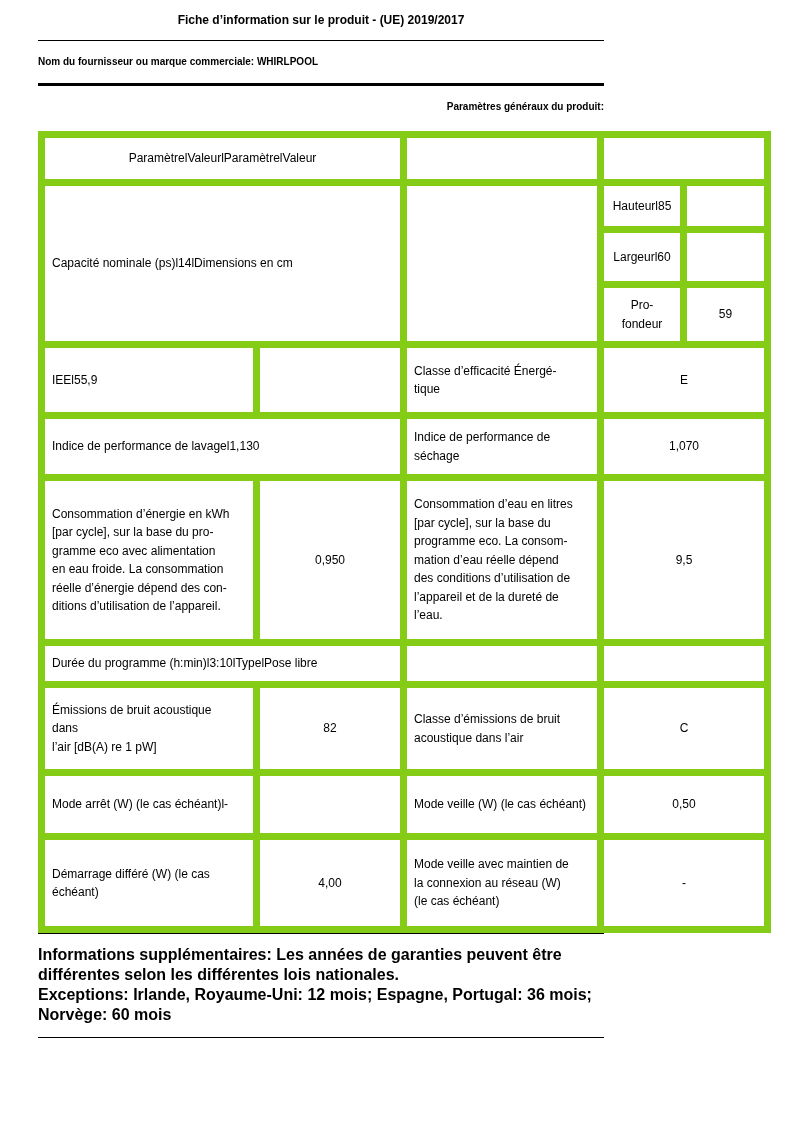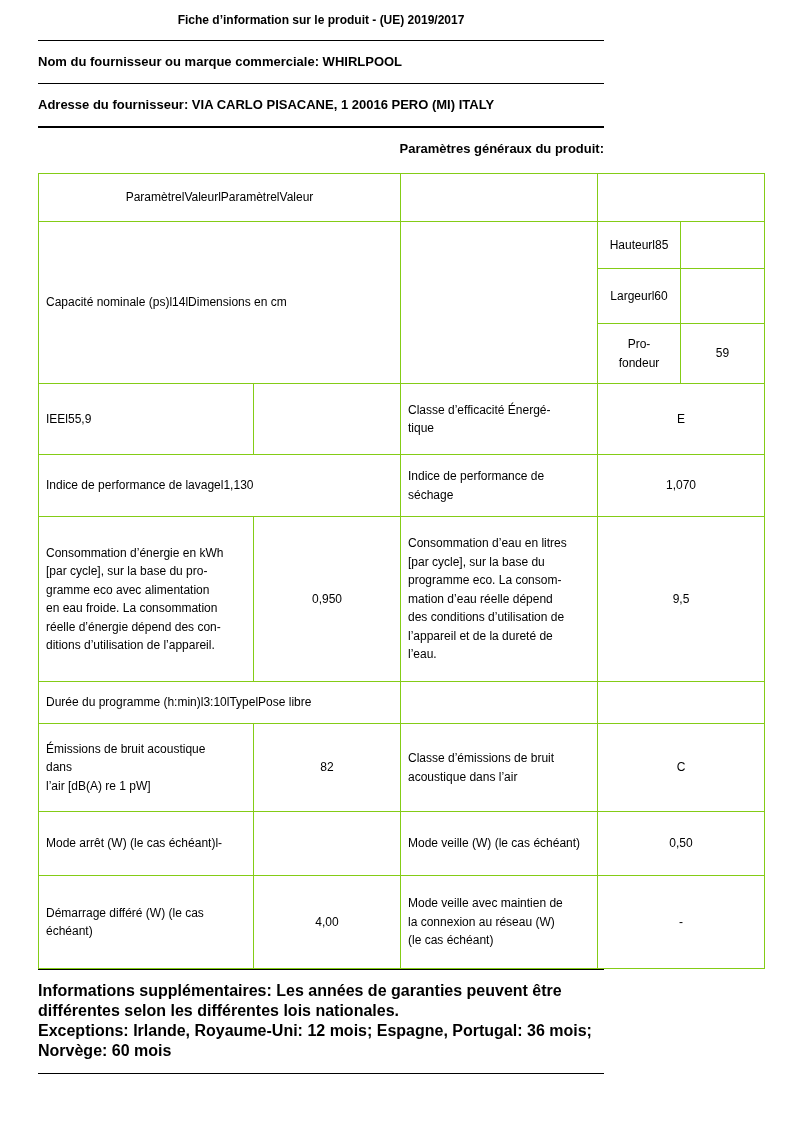--- a/index.html
+++ b/index.html
@@ -17,34 +17,34 @@
     }
     .title {
       font-size: 12px;
       line-height: 15px;
       font-weight: 700;
       text-align: center;
       padding: 13px 0 12px;
     }
     .rule { border-top: 1px solid #000; height: 0; }
     .hline {
-      font-size: 13px;
+      font-size: 10px;
       line-height: 16px;
       font-weight: 700;
       padding: 13px 0;
     }
     .hline--params { padding-bottom: 16px; text-align: right; }
 
     .ptable {
       border-collapse: collapse;
       table-layout: fixed;
       width: 726px;
     }
     .ptable td {
-      border: 1px solid #84cc16;
+      border: 7px solid #84cc16;
       font-size: 12px;
       line-height: 18.5px;
       vertical-align: middle;
       padding: 5px 7px;
       overflow: hidden;
     }
     .ptable td.c { text-align: center; padding-left: 2px; padding-right: 2px; }
     .pre { white-space: pre-line; }
 
     .rh48 { height: 48px; }  .rh47 { height: 47px; }  .rh55 { height: 55px; }
@@ -70,21 +70,20 @@
 <body>
 
 <div class="page">
 
   <div class="title">Fiche d’information sur le produit - (UE) 2019/2017</div>
   <div class="rule"></div>
 
   <div class="hline">Nom du fournisseur ou marque commerciale: WHIRLPOOL</div>
   <div class="rule"></div>
 
-  <div class="hline">Adresse du fournisseur: VIA CARLO PISACANE, 1 20016 PERO (MI) ITALY</div>
   <div class="rule"></div>
 
   <div class="rule"></div>
 
   <div class="hline hline--params">Paramètres généraux du produit:</div>
 
   <table class="ptable">
     <colgroup>
       <col style="width:215px">
       <col style="width:147px">

